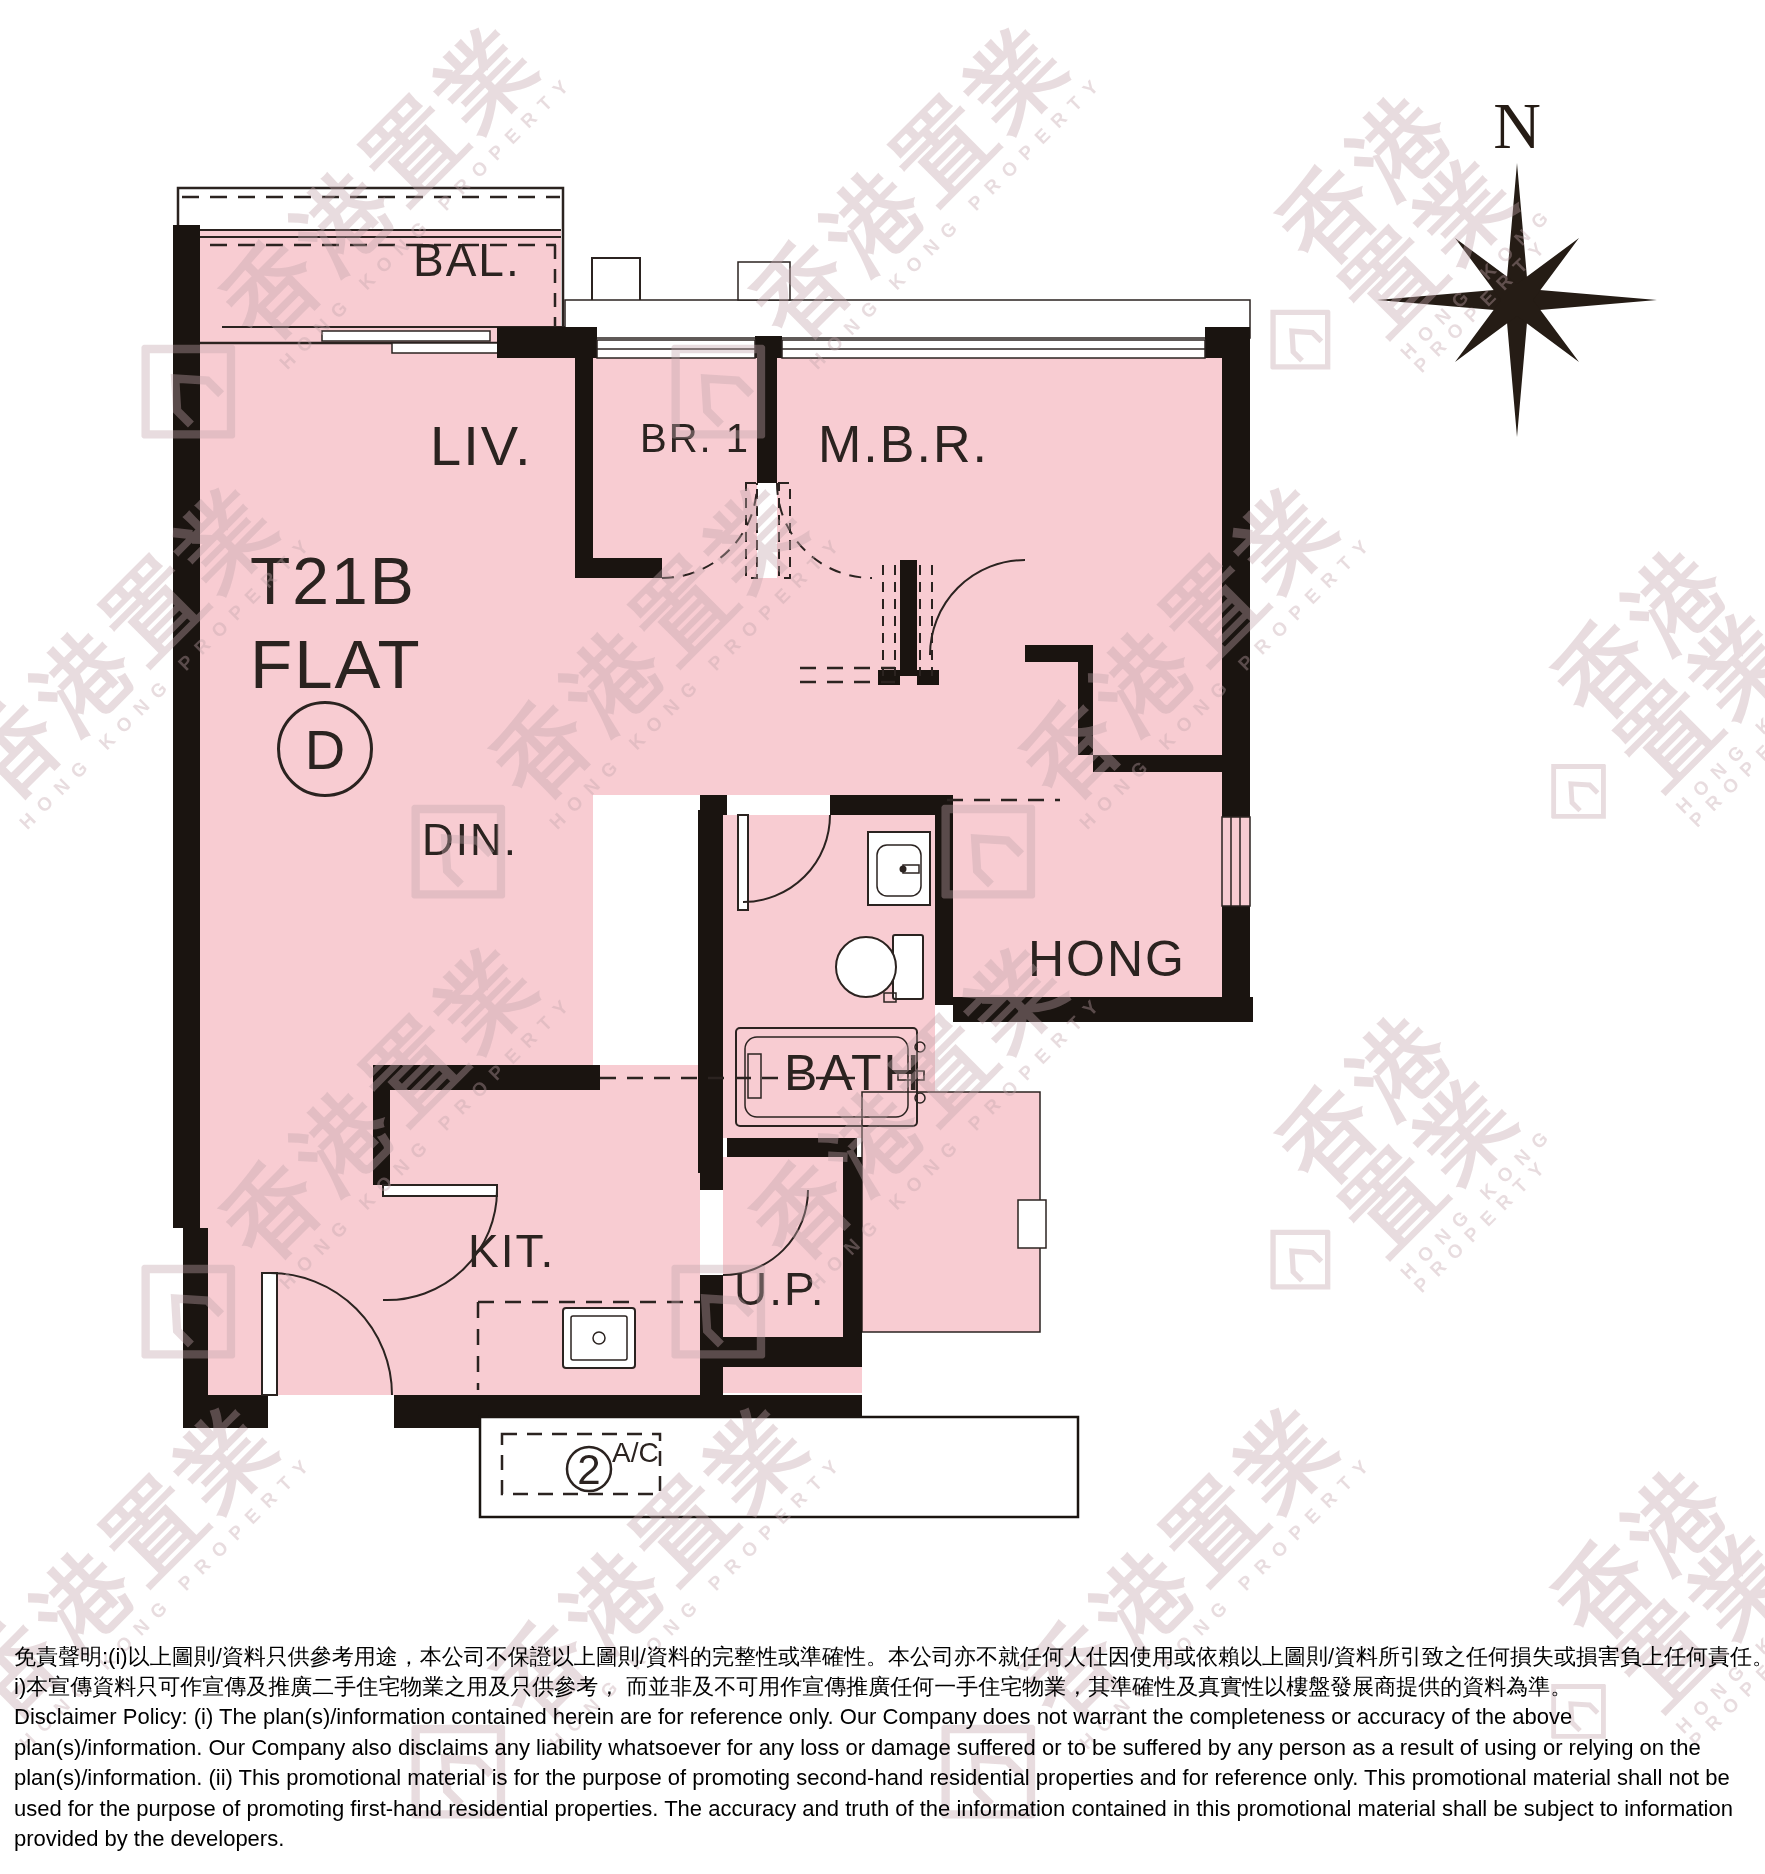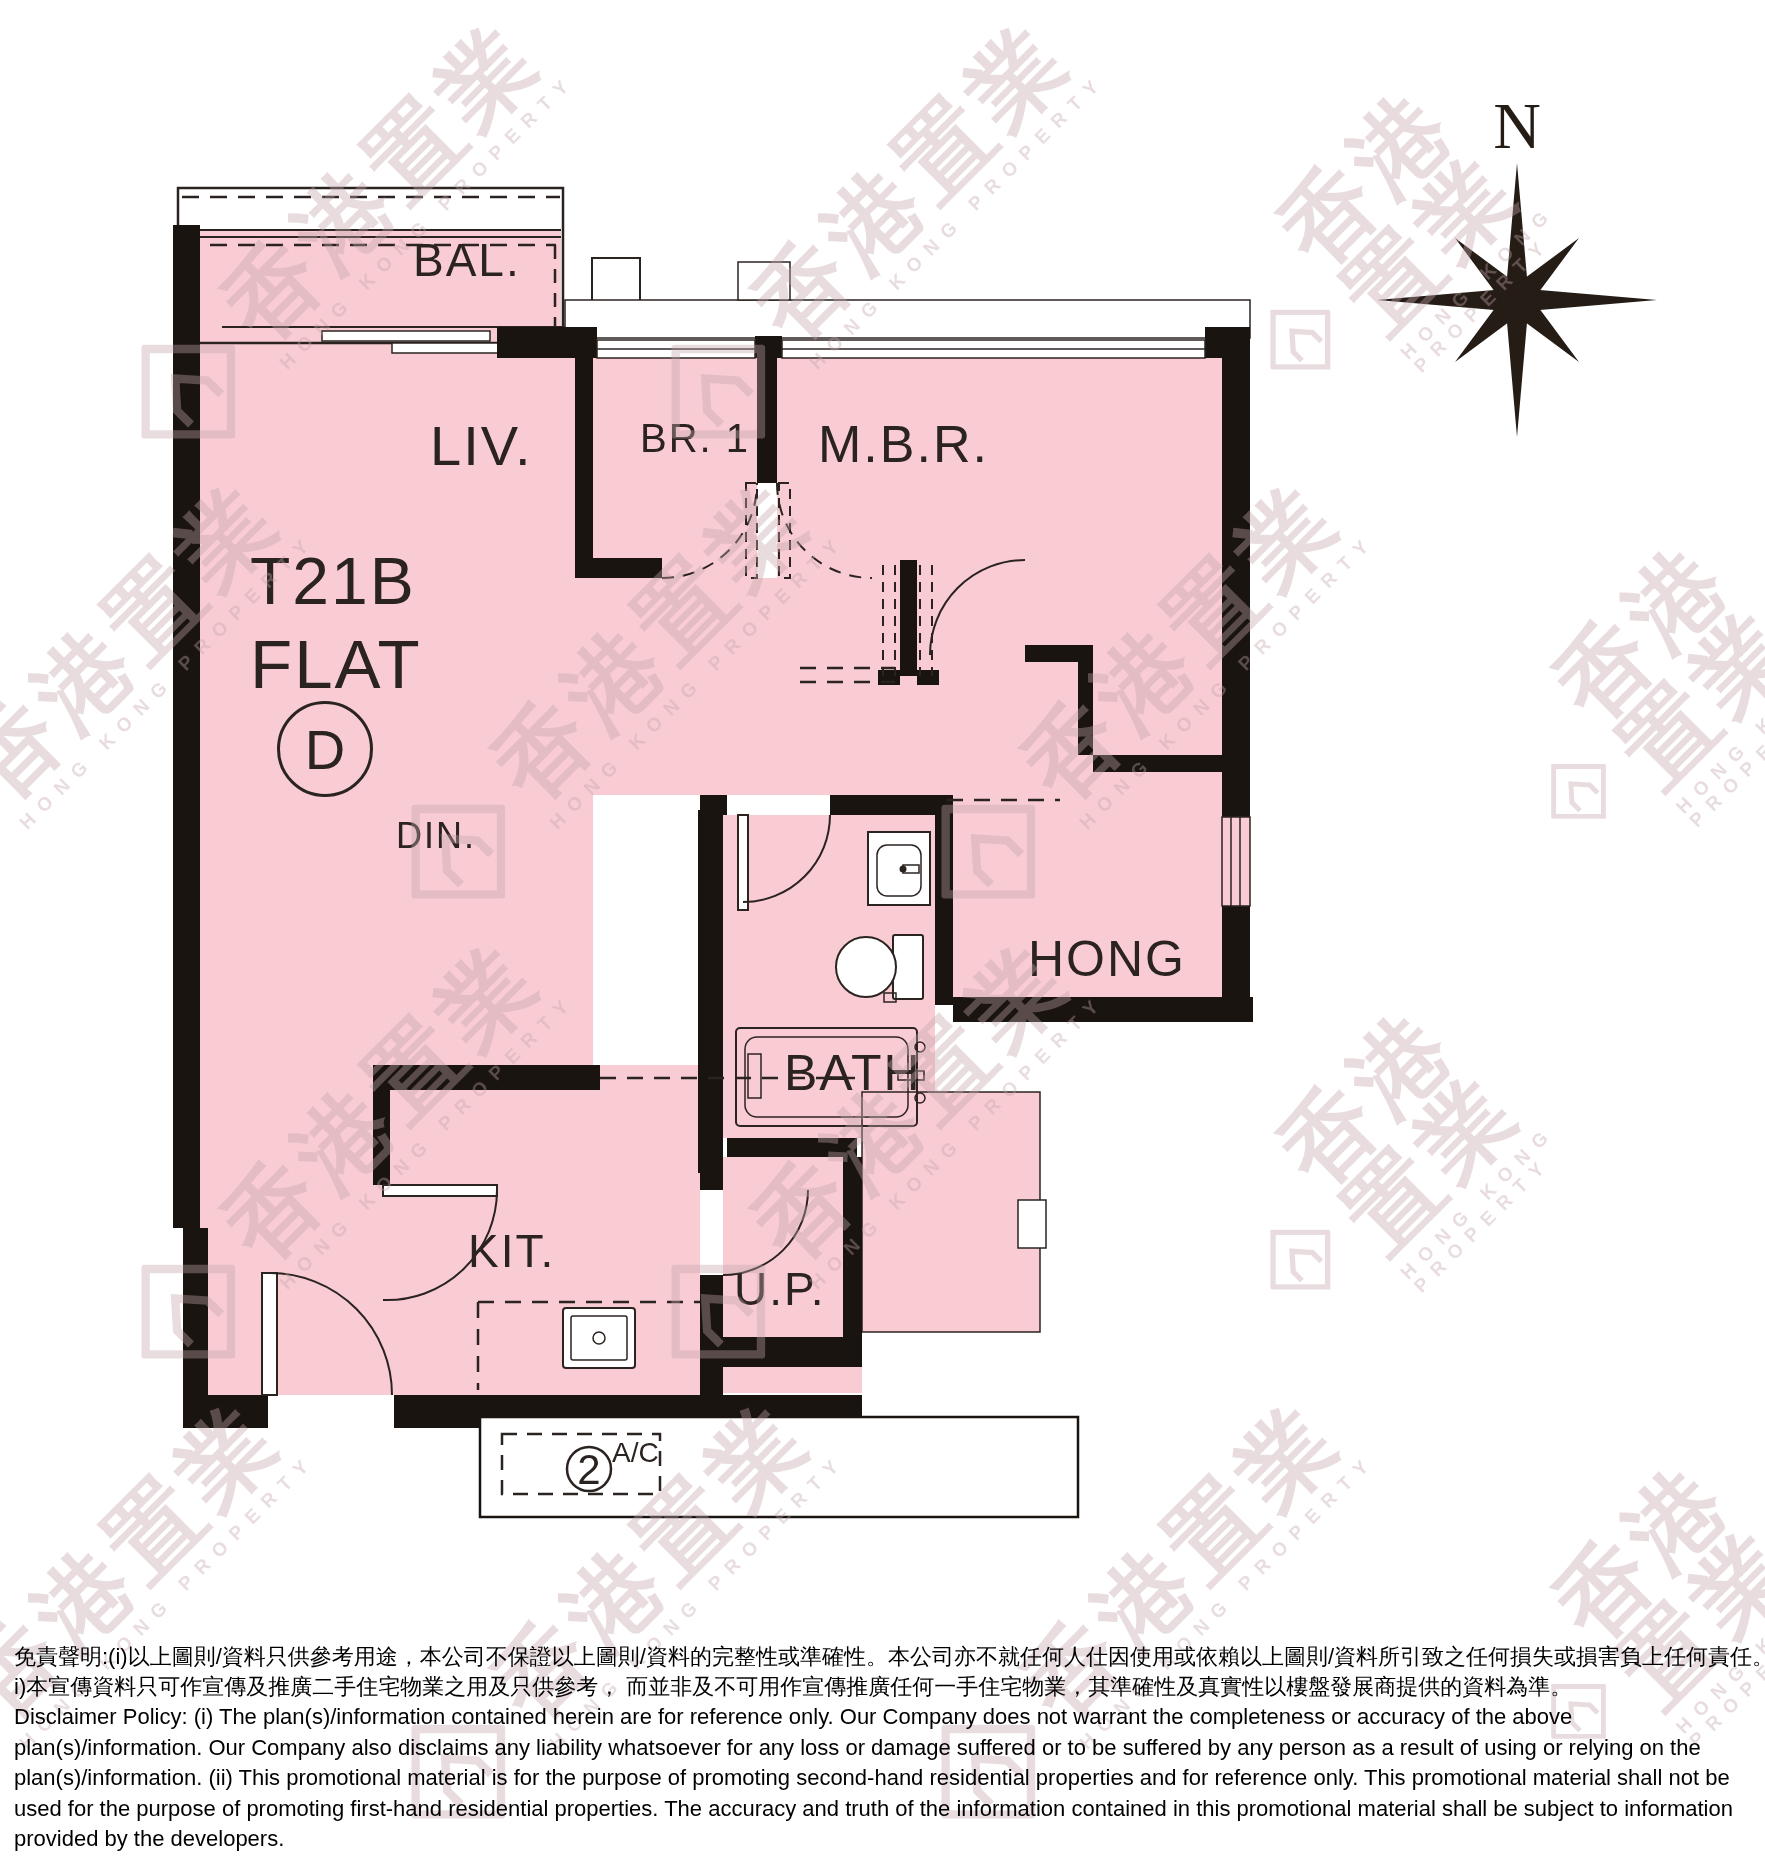--- a/index.html
+++ b/index.html
@@ -189,21 +189,21 @@
 
   <div class="lbl" style="left:413px;top:237px;font-size:46px;">BAL.</div>
   <div class="lbl" style="left:430px;top:418px;font-size:56px;">LIV.</div>
   <div class="lbl" style="left:620px;top:418px;font-size:40px;margin-left:20px;">BR. 1</div>
   <div class="lbl" style="left:818px;top:418px;font-size:52px;">M.B.R.</div>
   <div class="lbl" style="left:250px;top:548px;font-size:66px;">T21B</div>
   <div class="lbl" style="left:250px;top:630px;font-size:69px;text-align:right;">FLAT</div>
   <div class="unit-circle" style="left:277px;top:701px;width:90px;height:90px;font-size:56px;">
     <span>D</span>
   </div>
-  <div class="lbl" style="left:396px;top:818px;font-size:36px;">DIN.</div>
+  <div class="lbl" style="left:422px;top:818px;font-size:44px;">DIN.</div>
   <div class="lbl" style="left:1028px;top:934px;font-size:50px;">HONG</div>
   <div class="lbl" style="left:784px;top:1048px;font-size:50px;">BATH</div>
   <div class="lbl" style="left:468px;top:1228px;font-size:46px;">KIT.</div>
   <div class="lbl" style="left:734px;top:1266px;font-size:46px;">U.P.</div>
 
   <div id="wm-layer">
     <div class="wm" style="left: 340px; top: 240px;">
       <svg width="130" height="130" viewBox="0 0 140 140">
         <polygon points="70,5 135,70 70,135 5,70" fill="none" stroke="#c3a6ac" stroke-width="9"></polygon>
         <path d="M47,97 V76 L70,50 L93,76 V97" fill="none" stroke="#c3a6ac" stroke-width="9"></path>

